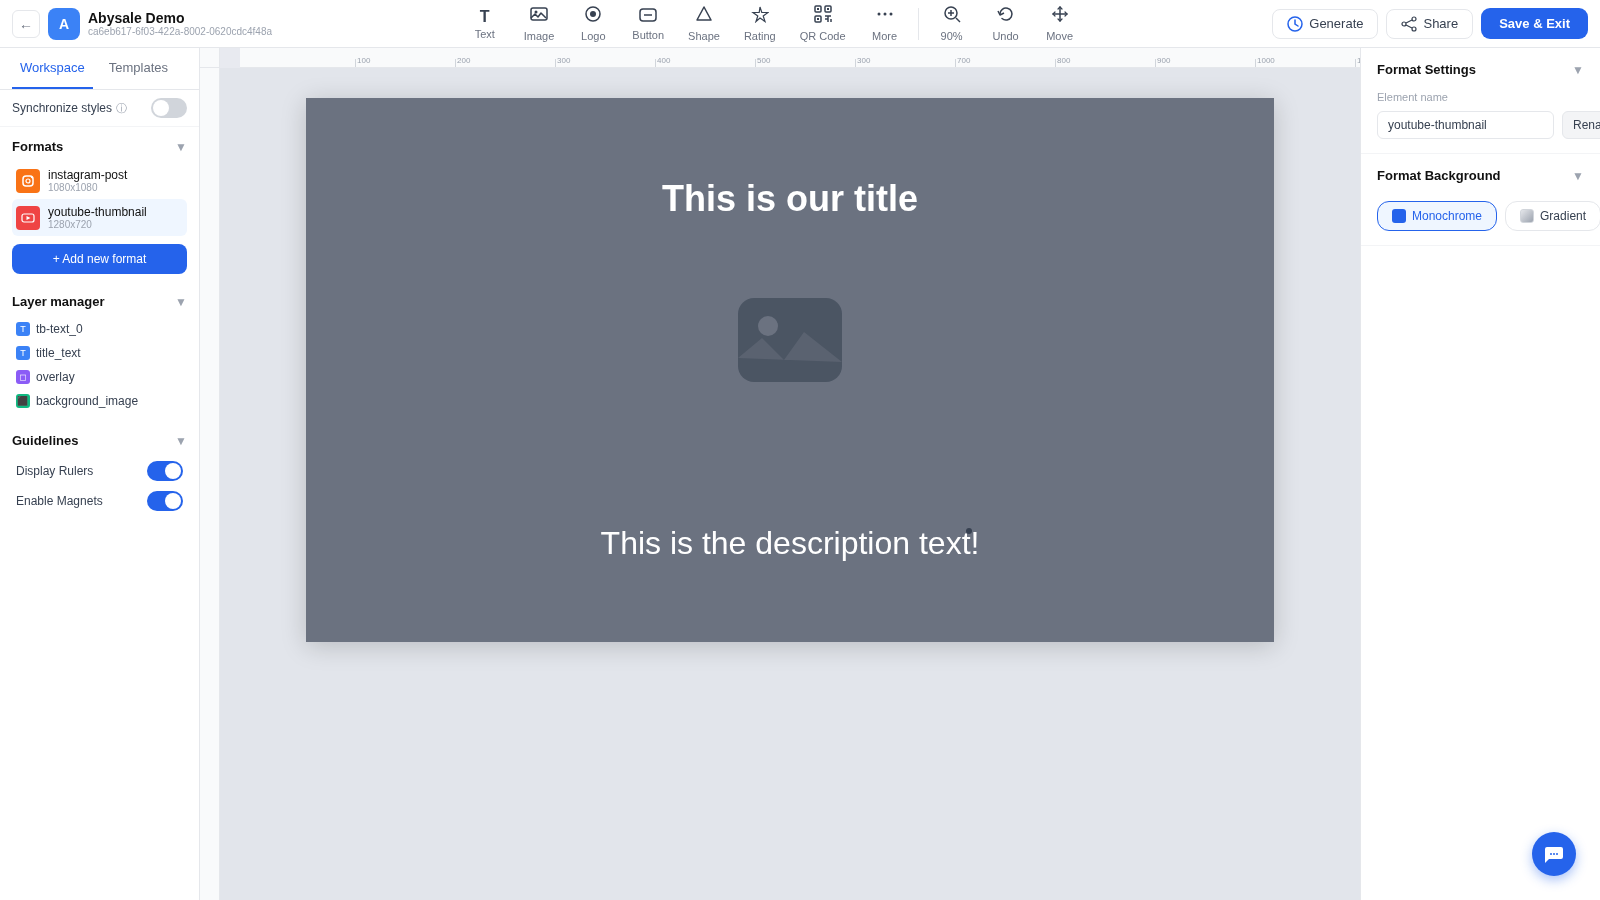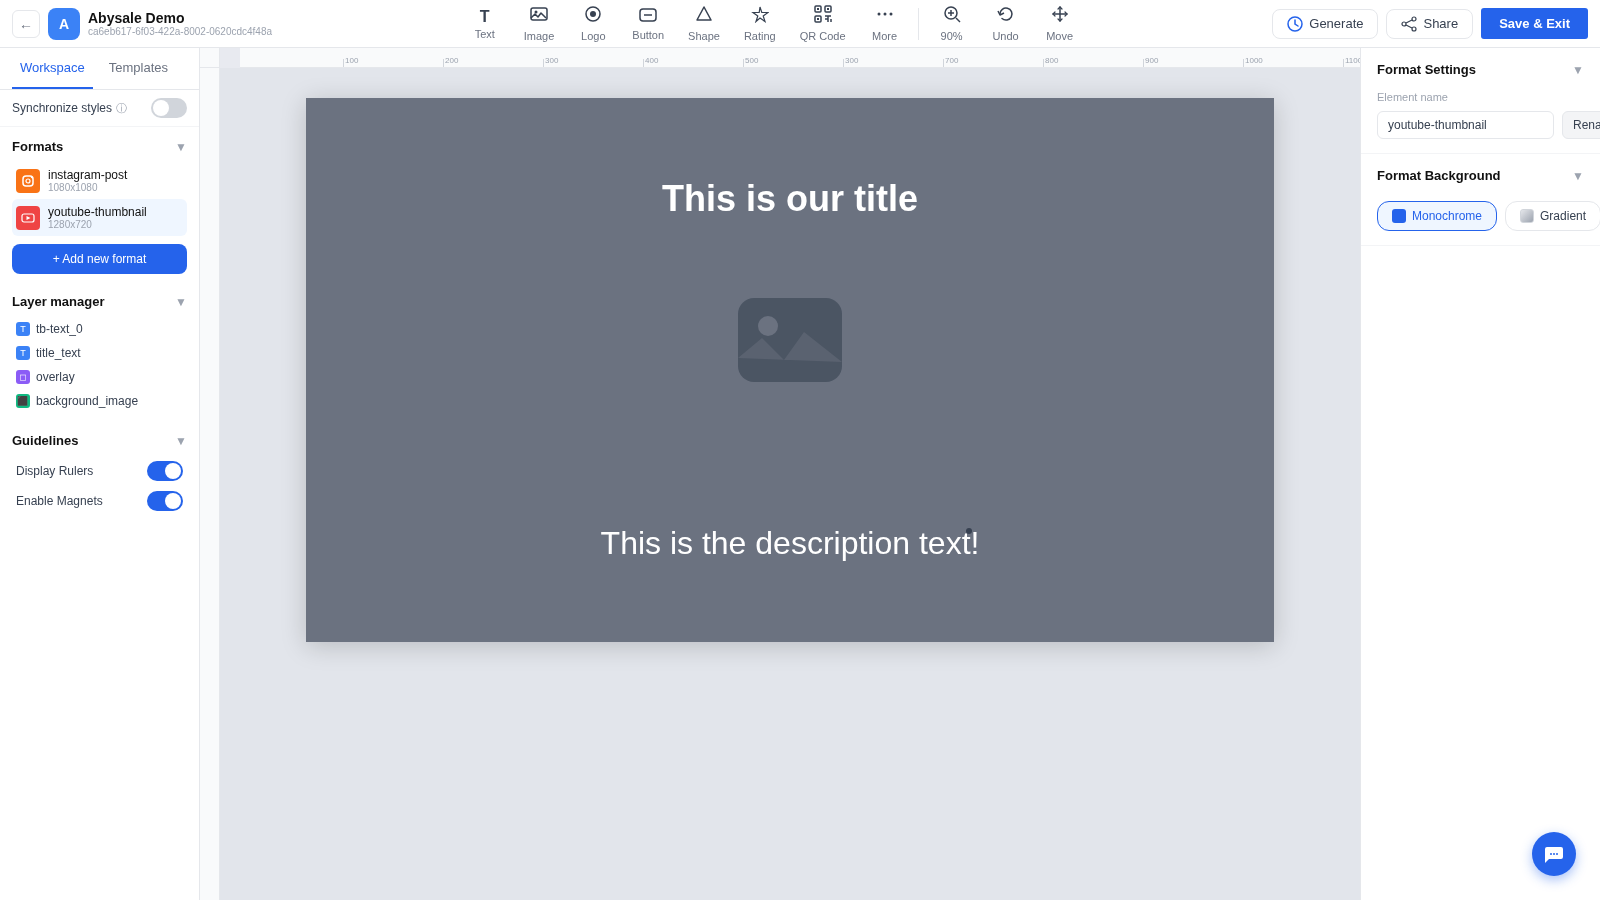--- a/index.html
+++ b/index.html
@@ -95,21 +95,21 @@
       padding: 6px 14px;
       font-size: 13px;
       font-weight: 500;
       cursor: pointer;
       color: #374151;
     }
     .btn-save {
       background: #2563eb;
       color: #fff;
       border: none;
-      border-radius: 3px;
+      border-radius: 9px;
       padding: 8px 18px;
       font-size: 13px;
       font-weight: 600;
       cursor: pointer;
     }
 
     
     .main {
       display: flex;
       flex: 1;
@@ -656,21 +656,21 @@
         <span>Enable Magnets</span>
         <div class="toggle on"></div>
       </div>
     </div>
   </div>
 
   <div class="canvas-area">
 
     <div style="display:flex;">
       <div style="width:20px;height:20px;background:#f9fafb;border-right:1px solid #e5e7eb;border-bottom:1px solid #e5e7eb;flex-shrink:0;"></div>
-      <div class="ruler-container-h" style="flex:1;">
+      <div class="ruler-container-h" style="flex:1;padding-left:12px;">
 
         <div style="position:relative;width:100%;height:100%;">
           <span style="position:absolute;left:105px;bottom:2px;font-size:8px;color:#9ca3af;">100</span>
           <div style="position:absolute;left:103px;bottom:0;width:1px;height:8px;background:#d1d5db;"></div>
           <span style="position:absolute;left:205px;bottom:2px;font-size:8px;color:#9ca3af;">200</span>
           <div style="position:absolute;left:203px;bottom:0;width:1px;height:8px;background:#d1d5db;"></div>
           <span style="position:absolute;left:305px;bottom:2px;font-size:8px;color:#9ca3af;">300</span>
           <div style="position:absolute;left:303px;bottom:0;width:1px;height:8px;background:#d1d5db;"></div>
           <span style="position:absolute;left:405px;bottom:2px;font-size:8px;color:#9ca3af;">400</span>
           <div style="position:absolute;left:403px;bottom:0;width:1px;height:8px;background:#d1d5db;"></div>

